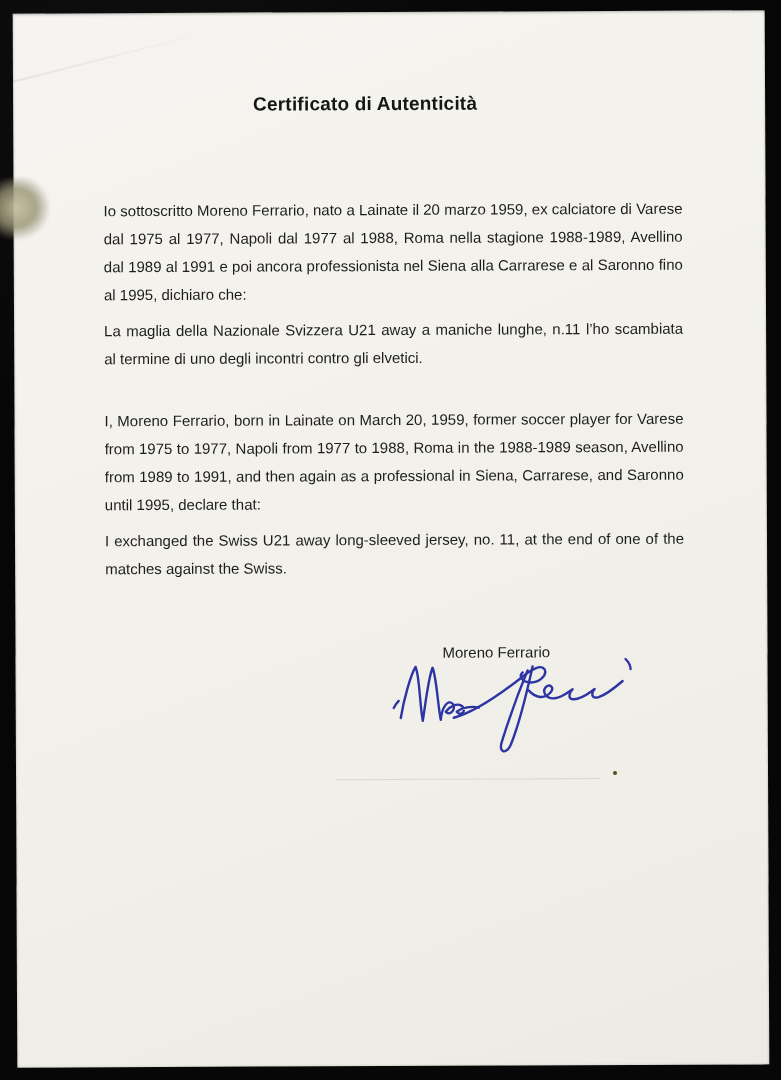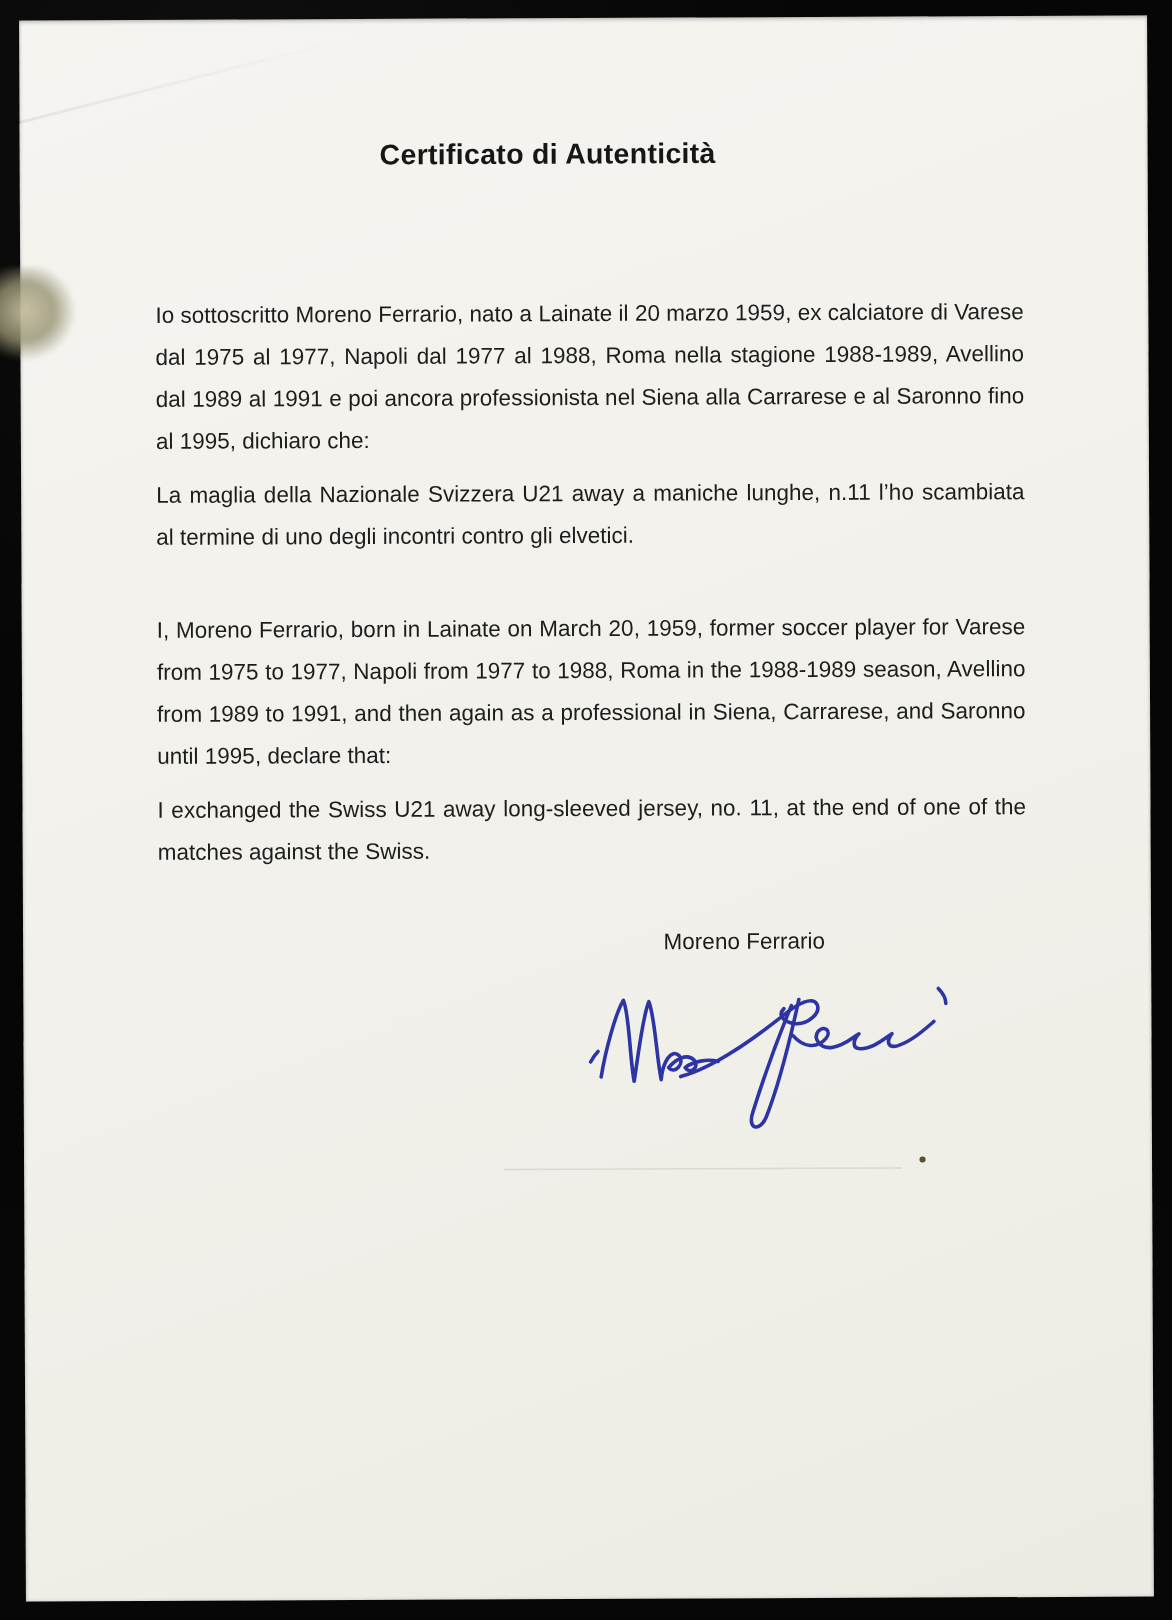--- a/index.html
+++ b/index.html
@@ -82,21 +82,21 @@
     font-size: 15px;
     line-height: 28px;
     color: #1d1d1d;
     text-align: justify;
   }
   .body-text p { margin: 0 0 8px 0; }
   .body-text p.lang-gap { margin-bottom: 34px; }
   .typed-name {
     position: absolute;
     left: 427px;
-    top: 608px;
+    top: 632px;
     font-size: 15px;
     color: #1d1d1d;
   }
   .sig-svg {
     position: absolute;
     left: 376px;
     top: 638px;
     width: 255px;
     height: 115px;
   }

